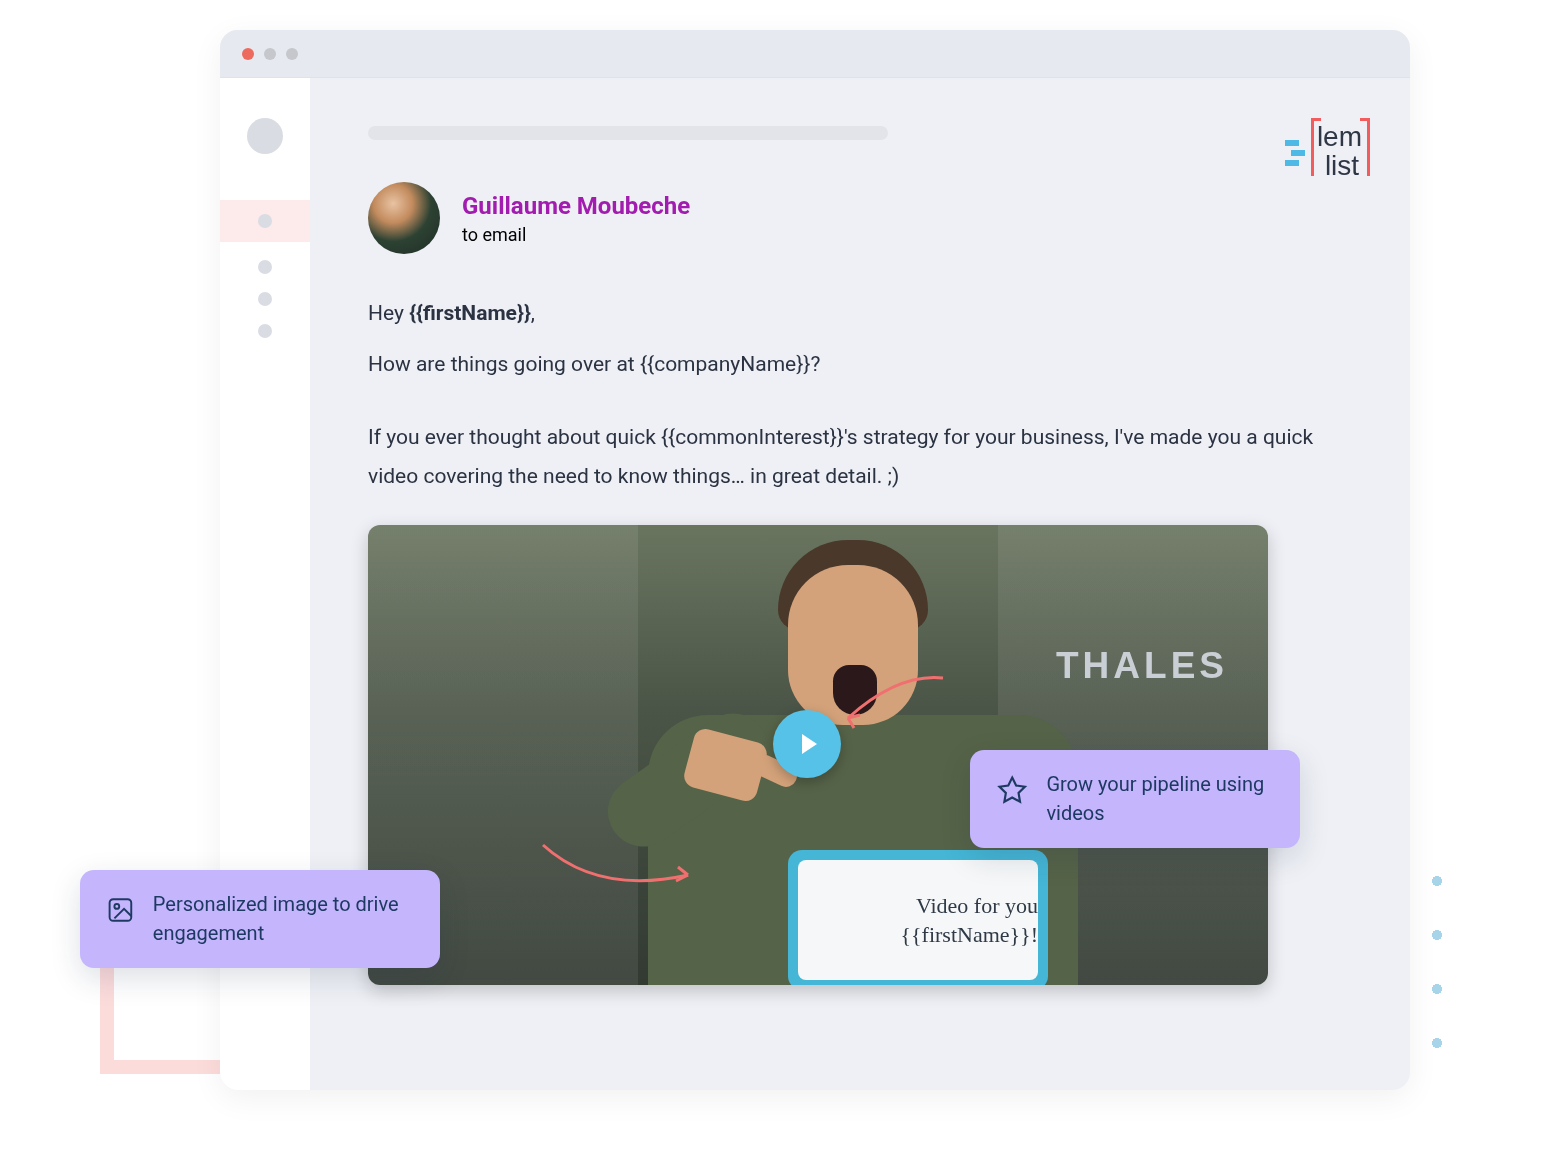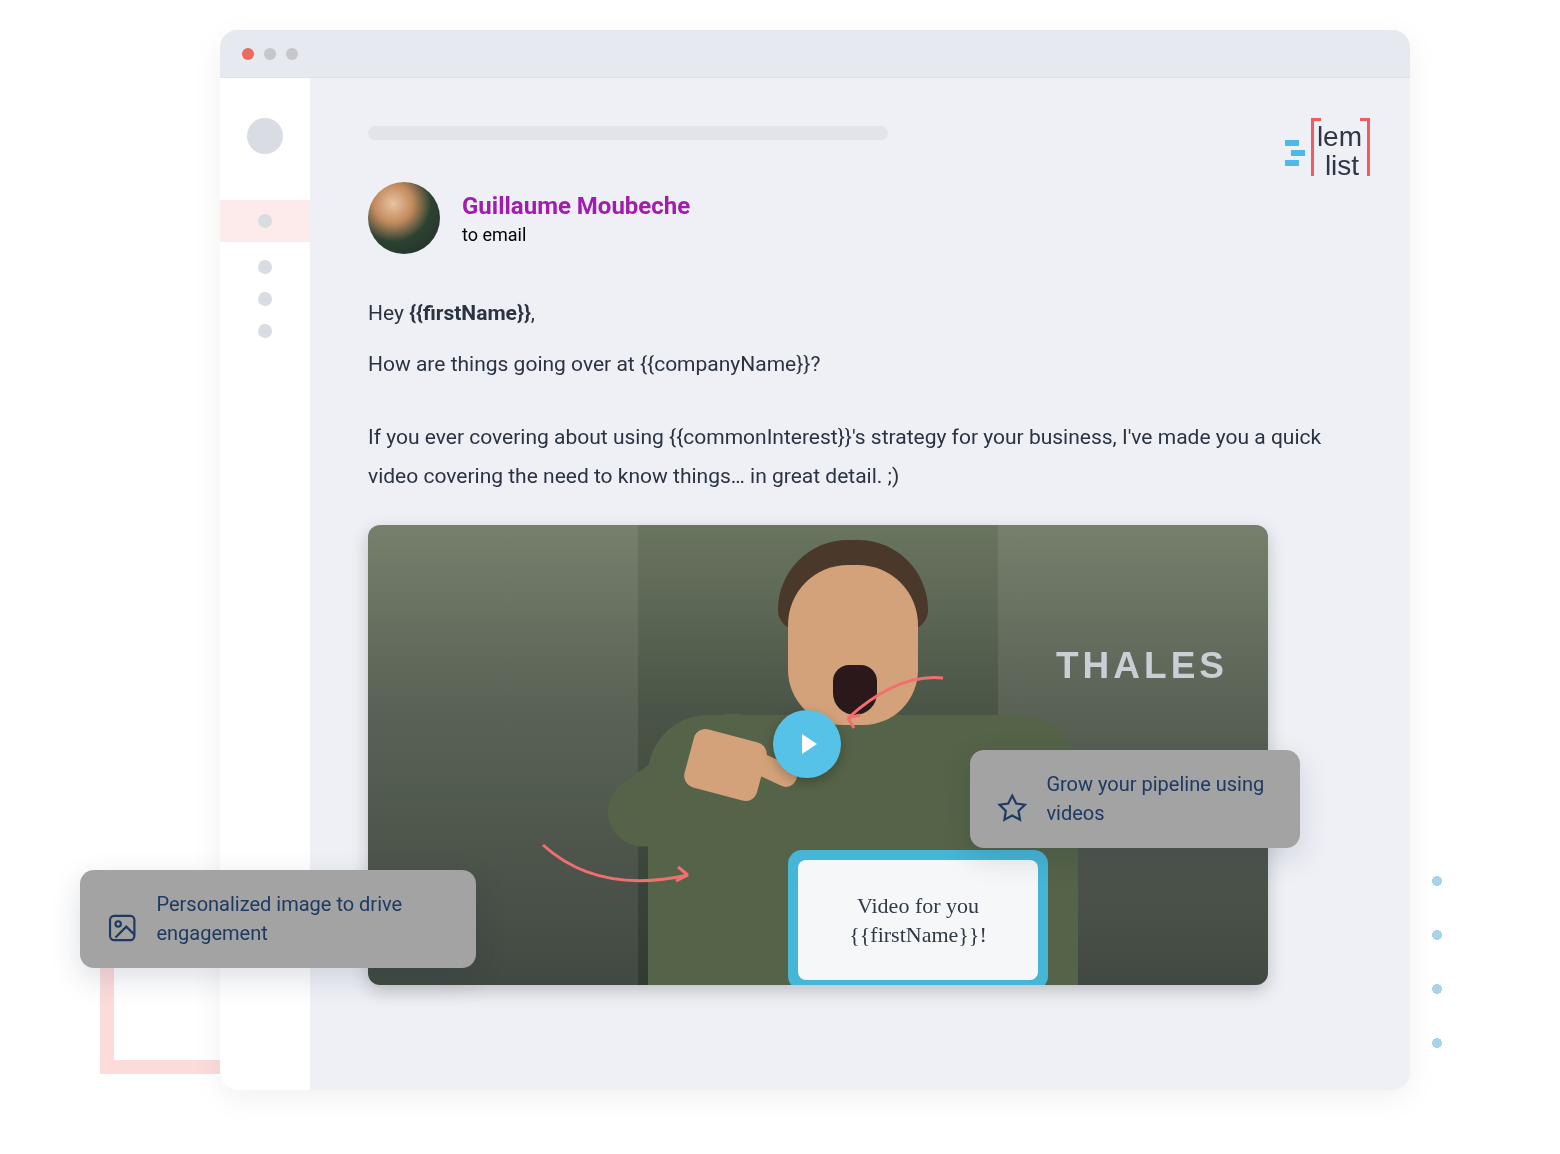--- a/index.html
+++ b/index.html
@@ -217,21 +217,21 @@
     background: #45b6d6;
     border-radius: 14px;
     padding: 10px;
   }
   .board-inner {
     width: 100%; height: 100%;
     background: #f5f7f8;
     border-radius: 8px;
     display: flex;
     flex-direction: column;
-    align-items: center;
+    align-items: flex-end;
     justify-content: center;
     font-family: "Comic Sans MS", cursive;
     font-size: 22px;
     color: #2f3a46;
     line-height: 1.35;
   }
   .play-btn {
     position: absolute;
     left: 405px; top: 185px;
     width: 68px; height: 68px;
@@ -253,37 +253,37 @@
     left: 470px; top: 148px;
     width: 110px; height: 60px;
   }
   .arrow2 {
     position: absolute;
     left: 170px; top: 310px;
     width: 160px; height: 70px;
   }
   .callout {
     position: absolute;
-    background: #a3a3a3;
+    background: #c4b5fd;
     border-radius: 14px;
     box-shadow: 0 10px 30px rgba(24,40,72,0.15);
     display: flex;
-    align-items: flex-end;
+    align-items: flex-start;
     padding: 20px 26px;
     gap: 18px;
   }
   .callout-text {
     font-size: 20px;
     color: #1e3a63;
     line-height: 1.45;
   }
   .callout.left {
     left: 80px;
     top: 870px;
-    width: 396px;
+    width: 360px;
   }
   .callout.right {
     left: 970px;
     top: 750px;
     width: 330px;
   }
   .dots-pattern {
     position: absolute;
     right: 100px;
     bottom: 80px;
@@ -355,21 +355,21 @@
       </div>
 
       <div class="email-body">
         <div class="para">
           <span>Hey </span><span class="var">{{firstName}}</span><span>,</span>
         </div>
         <div class="para2">
           <span>How are things going over at </span><span>{{companyName}}</span><span>?</span>
         </div>
         <div class="para">
-          <span>If you ever covering about using </span><span>{{commonInterest}}</span><span>'s strategy for your business, I've made you a quick video covering the need to know things… in great detail. ;)</span>
+          <span>If you ever thought about quick </span><span>{{commonInterest}}</span><span>'s strategy for your business, I've made you a quick video covering the need to know things… in great detail. ;)</span>
         </div>
       </div>
 
       <div class="video-card">
         <div class="vc-bg-shapes"></div>
         <div class="thales">THALES</div>
         <div class="person">
           <div class="person-torso"></div>
           <div class="person-arm-l"></div>
           <div class="person-hand-l"></div>

